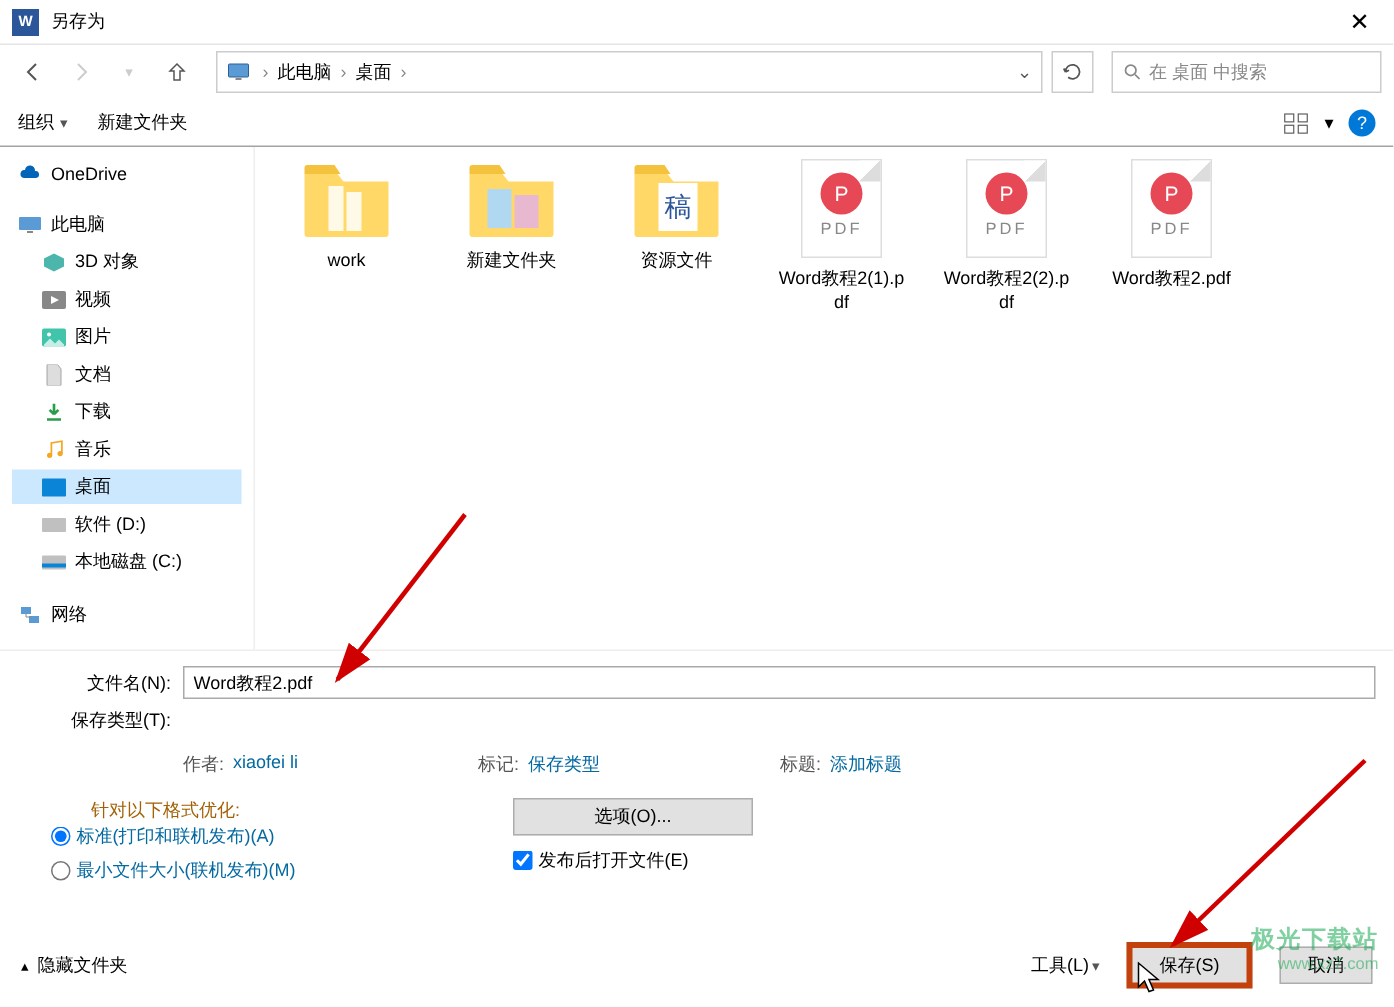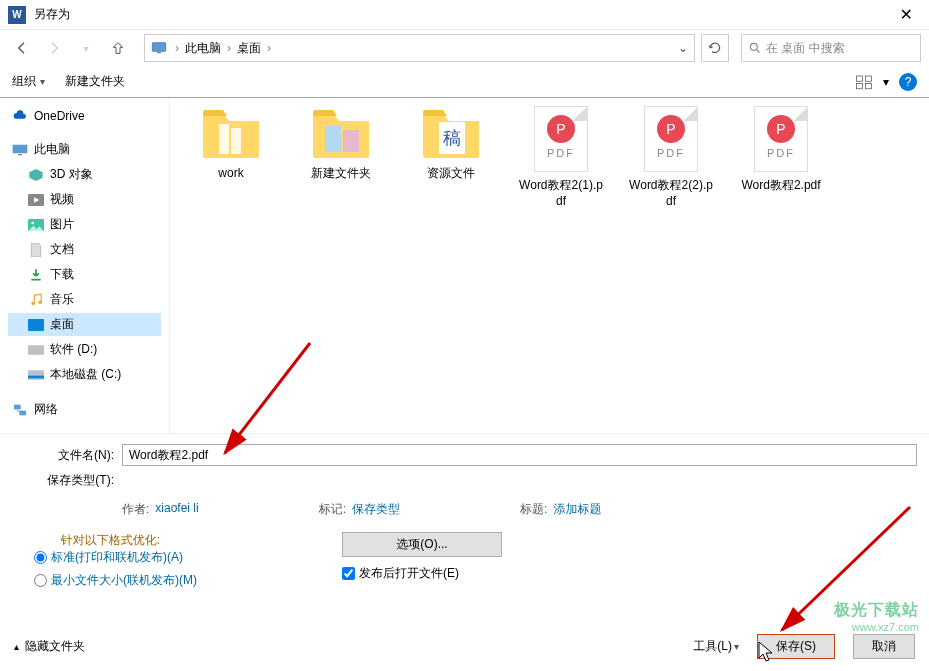--- a/index.html
+++ b/index.html
@@ -75,28 +75,28 @@
 .checkbox-item { display: flex; align-items: center; }
 .checkbox-item input { margin-right: 4px; }
 
 
 .footer { position: absolute; bottom: 12px; left: 0; right: 0; padding: 0 14px; display: flex; align-items: center; }
 .hide-folders { display: flex; align-items: center; }
 .hide-folders .tri { margin-right: 6px; font-size: 10px; }
 .footer-right { margin-left: auto; display: flex; align-items: center; gap: 18px; }
 .dd-small { font-size: 10px; color: #555; margin-left: 2px; }
 .btn-wide { border: 1px solid #adadad; background: #e1e1e1; padding: 3px 18px; font-size: 12px; }
-.btn-primary { border: 1px solid #c2410c; }
+.btn-primary { border: 4px solid #c2410c; }
 
 
 .arrow1 { position: absolute; top: 335px; left: 180px; pointer-events: none; }
 .arrow2 { position: absolute; top: 502px; left: 760px; pointer-events: none; }
 
 
-.watermark { position: absolute; bottom: 38px; right: 10px; text-align: right; opacity: 0.55; pointer-events: none; }
+.watermark { position: absolute; bottom: 22px; right: 10px; text-align: right; opacity: 0.55; pointer-events: none; }
 .watermark .l1 { color: #1caa55; font-size: 16px; font-weight: bold; letter-spacing: 1px; }
 .watermark .l2 { color: #1caa55; font-size: 11px; }
 
 
 .cursor { position: absolute; bottom: 8px; left: 758px; pointer-events: none; }
 </style>
 </head>
 <body>
 
 <div class="titlebar">

